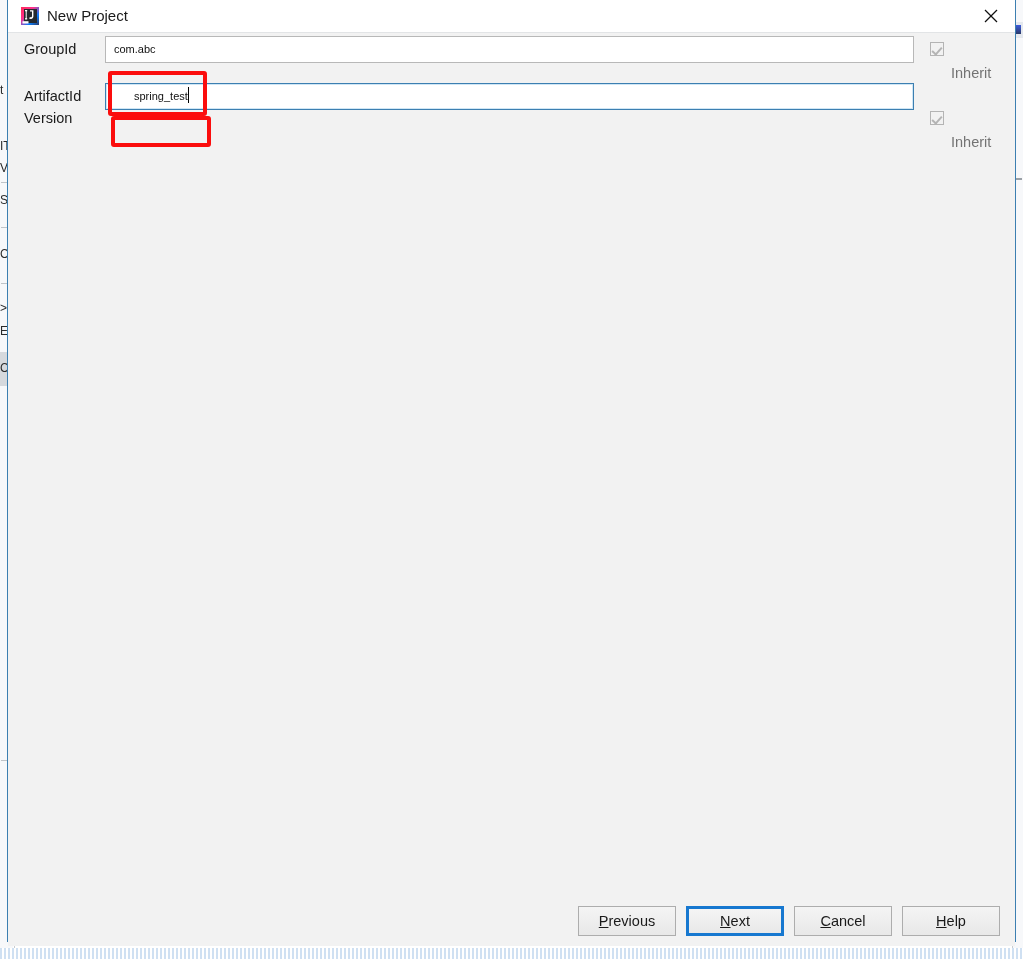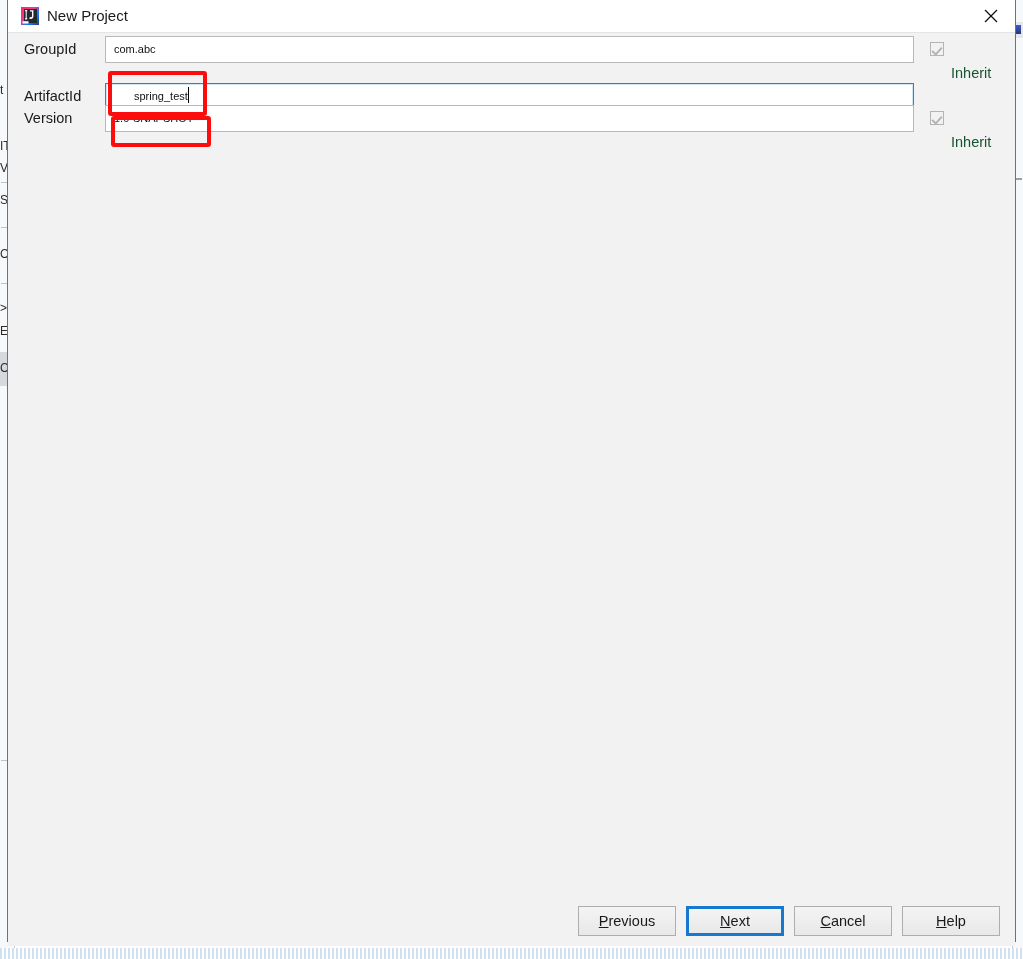--- a/index.html
+++ b/index.html
@@ -226,21 +226,21 @@
     content: "";
     position: absolute;
     left: 3px; top: 2px;
     width: 4px; height: 8px;
     border: solid #b4b4b4;
     border-width: 0 2px 2px 0;
     transform: rotate(42deg);
   }
   .inherit-label {
     font-size: 14.5px;
-    color: #14532d;
+    color: #737373;
     line-height: 18px;
     margin-top: 48px;
   }
 
   
   .annot {
     position: absolute;
     border: 4px solid #fb0d0d;
     border-radius: 3px;
     box-sizing: border-box;
@@ -356,21 +356,20 @@
       </div>
     </div>
 
     <div class="form-row row-artifactid">
       <span class="field-label">ArtifactId</span>
       <div class="text-input focused"><span>spring_test</span><span class="caret"></span></div>
     </div>
 
     <div class="form-row row-version">
       <span class="field-label">Version</span>
-      <div class="text-input" title="1.0-SNAPSHOT">1.0-SNAPSHOT</div>
       <div class="inherit-box">
         <span class="checkbox-glyph"></span>
         <span class="inherit-label">Inherit</span>
       </div>
     </div>
 
     <div class="annot" id="annot-groupid"></div>
     <div class="annot" id="annot-artifactid"></div>
   </div>
 

